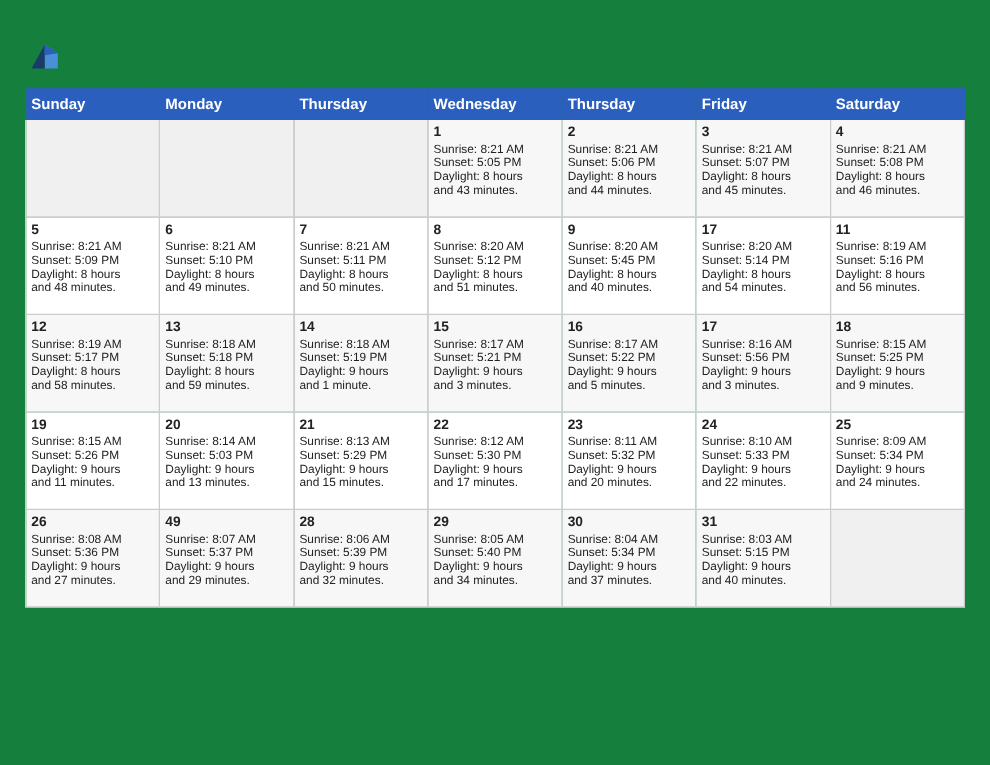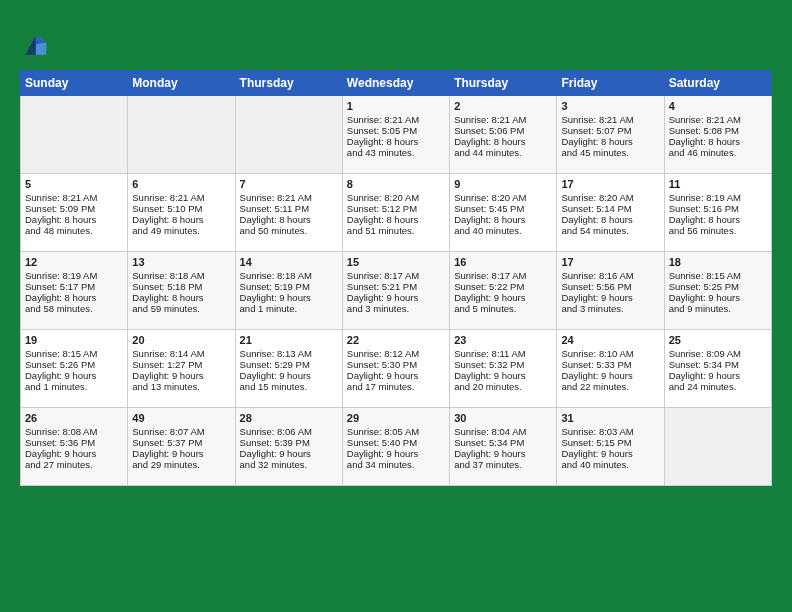--- a/index.html
+++ b/index.html
@@ -258,26 +258,26 @@
             <div>Daylight: 9 hours</div>
             <div>and 9 minutes.</div>
           </td>
         </tr>
         <tr>
           <td>
             <span class="day-num">19</span>
             <div>Sunrise: 8:15 AM</div>
             <div>Sunset: 5:26 PM</div>
             <div>Daylight: 9 hours</div>
-            <div>and 1 minutes.</div>
+            <div>and 11 minutes.</div>
           </td>
           <td>
             <span class="day-num">20</span>
             <div>Sunrise: 8:14 AM</div>
-            <div>Sunset: 1:27 PM</div>
+            <div>Sunset: 5:03 PM</div>
             <div>Daylight: 9 hours</div>
             <div>and 13 minutes.</div>
           </td>
           <td>
             <span class="day-num">21</span>
             <div>Sunrise: 8:13 AM</div>
             <div>Sunset: 5:29 PM</div>
             <div>Daylight: 9 hours</div>
             <div>and 15 minutes.</div>
           </td>

